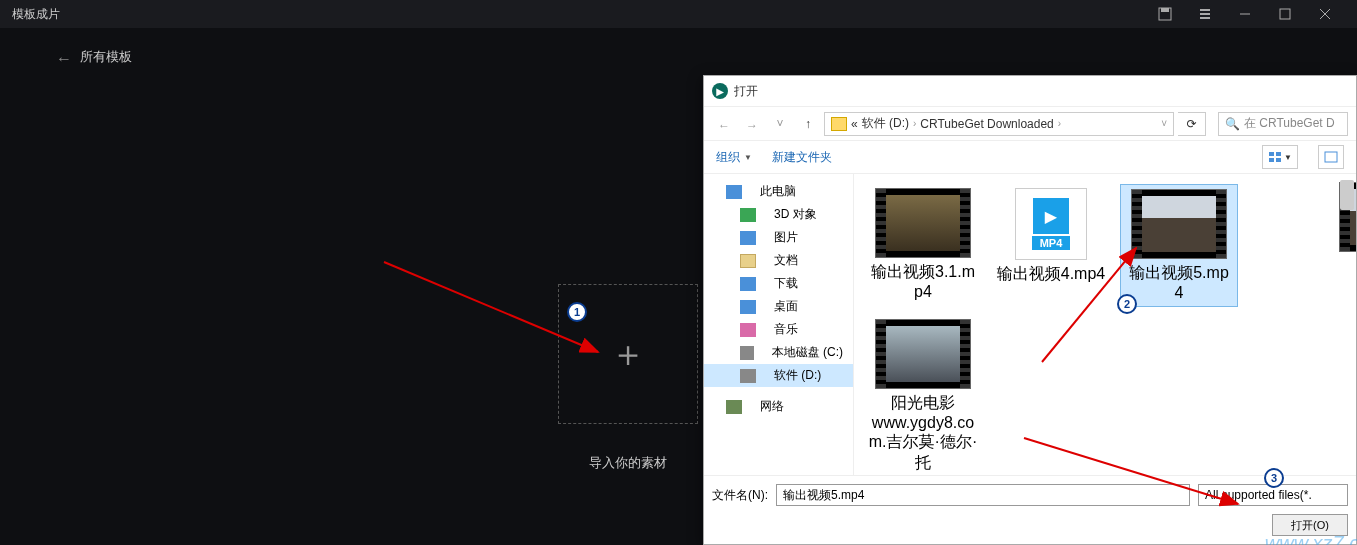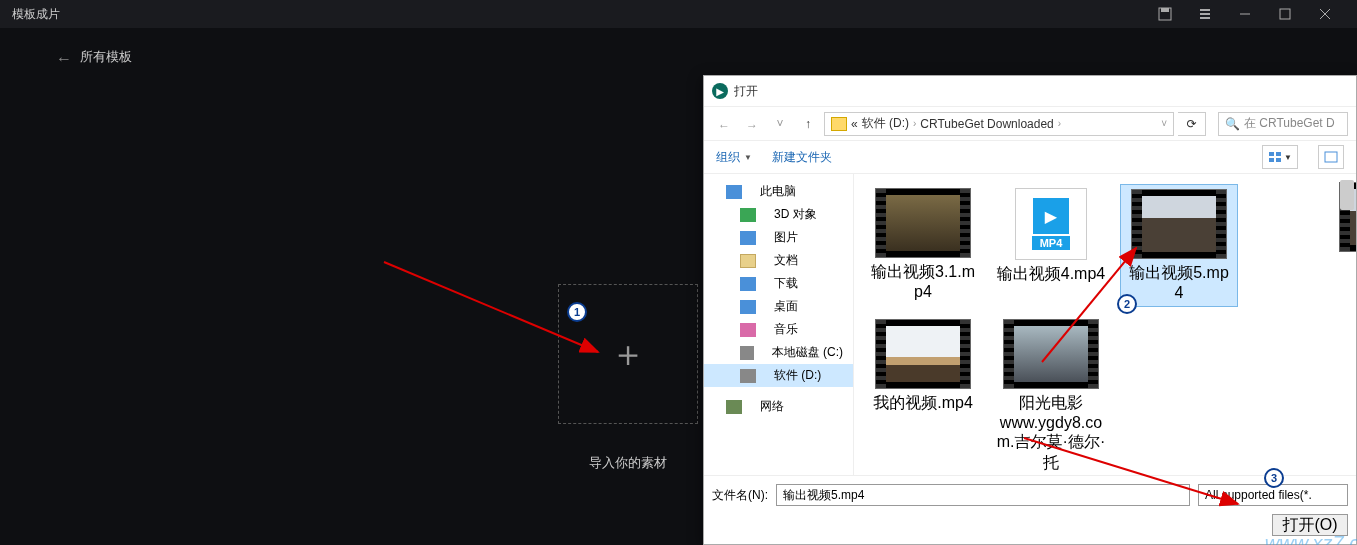--- a/index.html
+++ b/index.html
@@ -69,21 +69,21 @@
 .mp4-icon .lbl { background: #1aa0e8; color: #fff; font-size: 11px; font-weight: bold; padding: 1px 8px; margin-top: 2px; }
 
 .files .scrollbar { position: absolute; right: 2px; top: 6px; width: 14px; height: 30px; background: #ccc; border-radius: 2px; }
 
 .dlg-bottom { border-top: 1px solid #eee; padding: 8px 8px; font-size: 12px; }
 .fn-row { display: flex; align-items: center; gap: 8px; margin-bottom: 8px; }
 .fn-row .lbl { white-space: nowrap; }
 .fn-row .fn-input { flex: 1; height: 22px; border: 1px solid #999; padding: 0 6px; font-size: 12px; }
 .fn-row .type-sel { width: 150px; height: 22px; border: 1px solid #999; padding: 0 6px; display: flex; align-items: center; justify-content: space-between; white-space: nowrap; overflow: hidden; }
 .btn-row { display: flex; justify-content: flex-end; gap: 8px; }
-.btn-row .dlg-btn { min-width: 76px; height: 22px; border: 1px solid #999; background: #efefef; display: flex; align-items: center; justify-content: center; font-size: 16px; }
+.btn-row .dlg-btn { min-width: 76px; height: 22px; border: 1px solid #999; background: #efefef; display: flex; align-items: center; justify-content: center; font-size: 11px; }
 
 
 .t1 { background: linear-gradient(#7a6a45, #3a3020); }
 .t2 { background: linear-gradient(#cfd6de 0 40%, #4a4036 40%); }
 .t3 { background: linear-gradient(#eef2f5 0 55%, #c2a070 55% 70%, #4a3a2a 70%); }
 .t4 { background: linear-gradient(#a8b8c0, #4a5058); }
 .t5 { background: linear-gradient(#cfd6de 0 40%, #4a4036 40%); }
 
 .watermark { position: absolute; right: -30px; bottom: -10px; font-size: 20px; color: #3aa0e8; font-style: italic; opacity: 0.5; z-index: 200; pointer-events: none; }
 
@@ -286,28 +286,20 @@
             <div class="strip l"></div>
             <div class="strip r"></div>
             <div class="inner t2"></div>
           </div>
         <div class="fname">输出视频5.mp4</div>
       </div>
       <div class="file">
         <div class="thumb-wrap">
             <div class="strip l"></div>
             <div class="strip r"></div>
-            <div class="inner t3"></div>
-          </div>
-        <div class="fname">我的视频.mp4</div>
-      </div>
-      <div class="file">
-        <div class="thumb-wrap">
-            <div class="strip l"></div>
-            <div class="strip r"></div>
             <div class="inner t4"></div>
           </div>
         <div class="fname">
           <span>阳光电影</span><br>
           <span>www.ygdy8.co</span><br>
           <span>m.吉尔莫·德尔·托</span>
         </div>
       </div>
 
       <div class="file" style="position:absolute; right:-90px; top:4px;">

